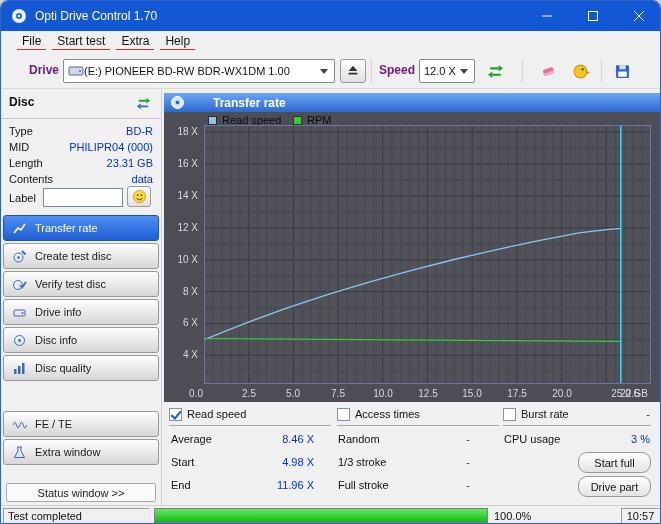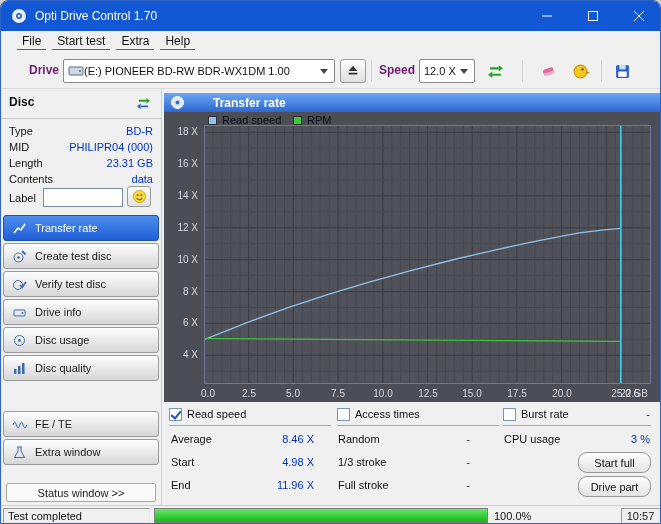--- a/index.html
+++ b/index.html
@@ -208,21 +208,21 @@
           <rect x="2" y="5" width="11" height="6" rx="1" fill="none" stroke="currentColor"></rect>
           <circle cx="10.5" cy="8" r="1" fill="currentColor"></circle>
         </svg>
       <span>Drive info</span>
     </div>
     <div class="side-btn" style="top:238px">
       <svg class="side-icon" viewBox="0 0 15 15">
           <circle cx="7.5" cy="7.5" r="5" fill="none" stroke="currentColor"></circle>
           <circle cx="7.5" cy="7.5" r="1.4" fill="currentColor"></circle>
         </svg>
-      <span>Disc usage</span>
+      <span>Disc info</span>
     </div>
     <div class="side-btn" style="top:266px">
       <svg class="side-icon" viewBox="0 0 15 15">
           <rect x="2" y="8" width="2.5" height="5" fill="currentColor"></rect>
           <rect x="6" y="5" width="2.5" height="8" fill="currentColor"></rect>
           <rect x="10" y="2" width="2.5" height="11" fill="currentColor"></rect>
         </svg>
       <span>Disc quality</span>
     </div>
     <div class="side-btn" style="top:322px">
@@ -331,21 +331,21 @@
         <line x1="0" y1="55.0" x2="447" y2="55.0" stroke="#474750"></line>
         <line x1="0" y1="39.0" x2="447" y2="39.0" stroke="#3b3b43"></line>
         <line x1="0" y1="23.1" x2="447" y2="23.1" stroke="#474750"></line>
         <line x1="0" y1="7.2" x2="447" y2="7.2" stroke="#3b3b43"></line>
         <polyline points="0.0,214.7 41.7,198.1 83.3,182.8 125.0,169.1 166.8,156.7 208.5,145.2 250.1,134.5 291.8,124.8 333.5,115.9 375.1,107.9 402.3,104.7 416.8,103.4" fill="none" stroke="#8cc4ec" stroke-width="1.3"></polyline>
         <polyline points="0.0,213.6 416.8,216.3" fill="none" stroke="#3cc83c" stroke-width="1.3"></polyline>
         <line x1="416.8" y1="0" x2="416.8" y2="259" stroke="#41d4f5" stroke-width="1.5"></line>
         <rect x="0.5" y="0.5" width="446" height="258" fill="none" stroke="#73739f"></rect>
       </svg>
     <div style="position:absolute;left:0;top:276px;width:490px;height:12px">
-        <div class="xtick" style="left: 44px;">0.0</div>
+        <div class="xtick" style="left: 32px;">0.0</div>
         <div class="xtick" style="left: 85px;">2.5</div>
         <div class="xtick" style="left: 129px;">5.0</div>
         <div class="xtick" style="left: 174px;">7.5</div>
         <div class="xtick" style="left: 219px;">10.0</div>
         <div class="xtick" style="left: 264px;">12.5</div>
         <div class="xtick" style="left: 308px;">15.0</div>
         <div class="xtick" style="left: 353px;">17.5</div>
         <div class="xtick" style="left: 398px;">20.0</div>
         <div class="xtick" style="left: 418px; margin-left: 48px;">22.5</div>
         <div class="xtick last" style="right: 6px;">25.0 GB</div>

